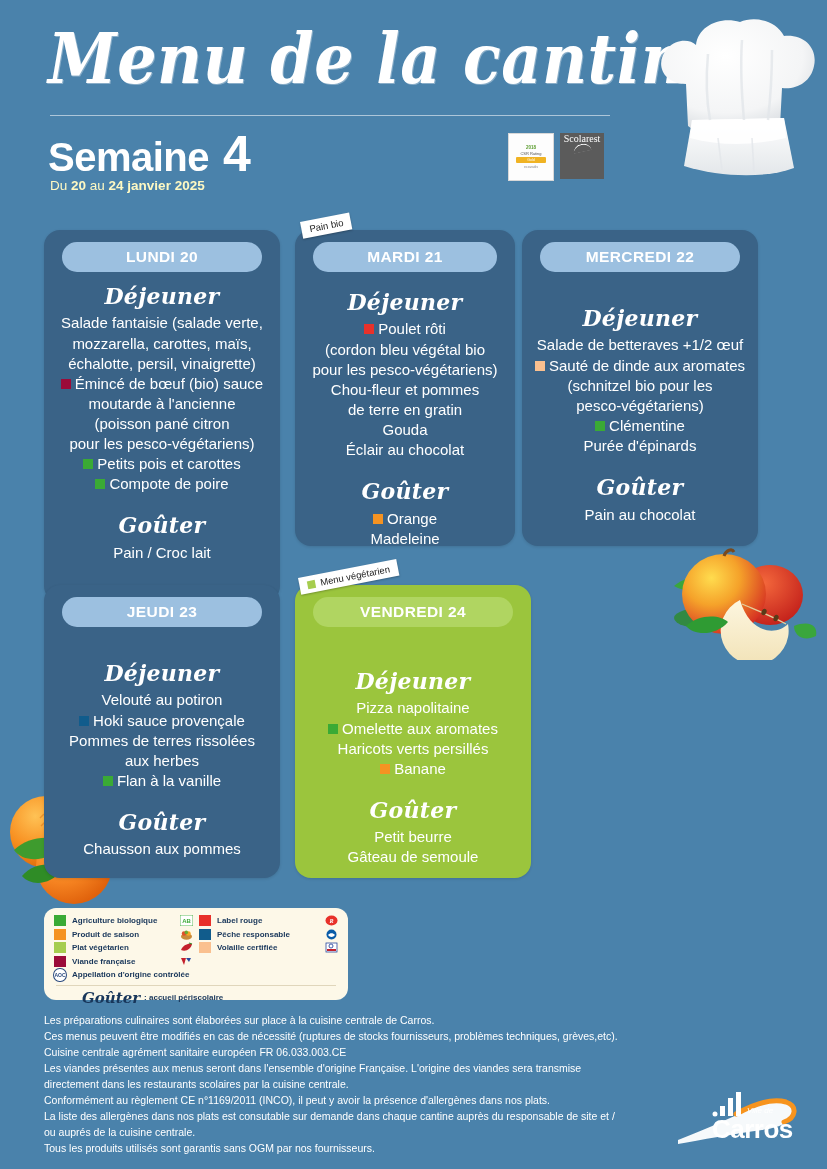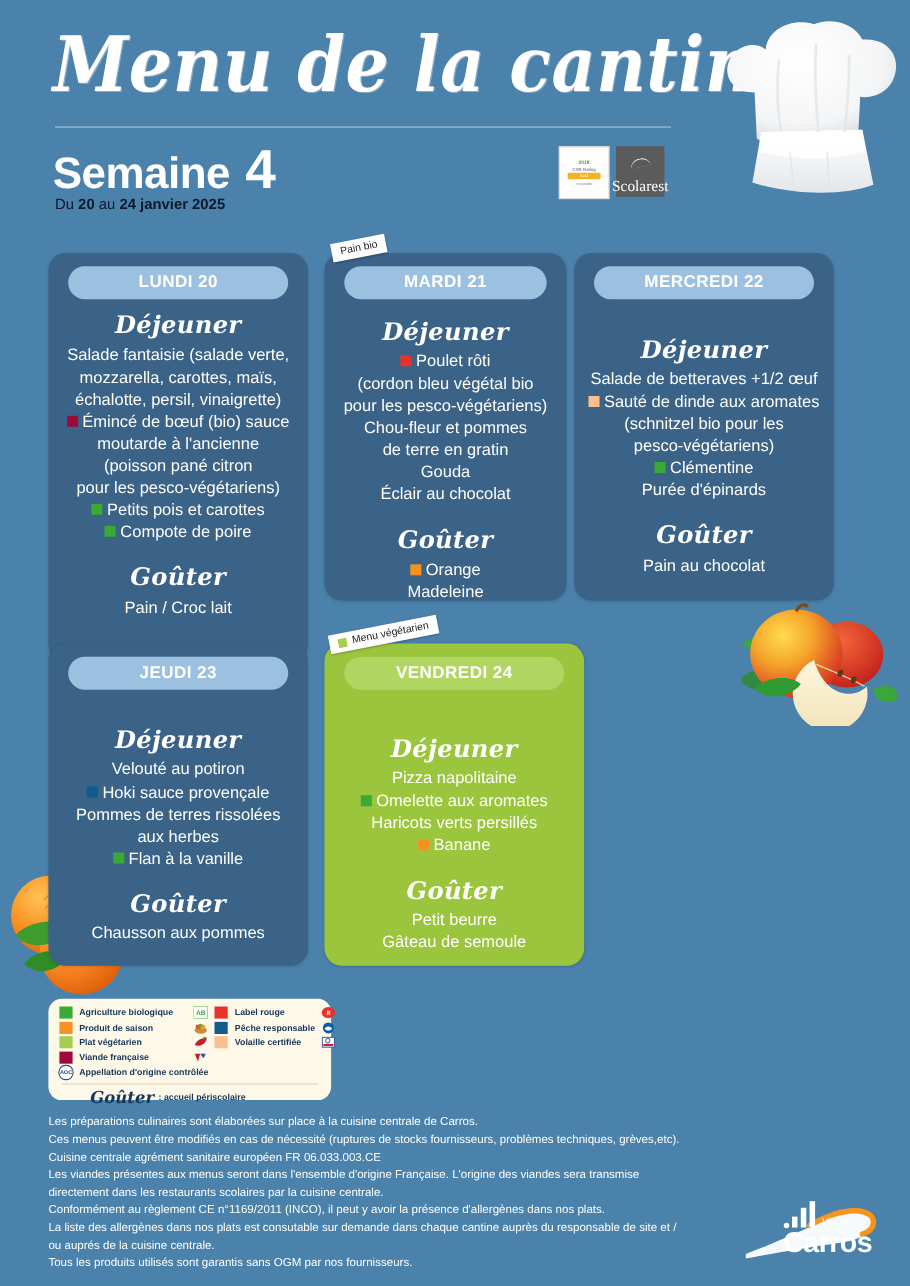--- a/index.html
+++ b/index.html
@@ -31,39 +31,39 @@
   }
   .semaine-line{
     position:absolute;left:48px;top:125px;
     display:flex;align-items:baseline;gap:14px;
     color:#fff;
   }
   .semaine-word{font-size:40px;font-weight:bold;letter-spacing:-0.5px;}
   .semaine-num{font-size:50px;font-weight:bold;}
   .date-line{
     position:absolute;left:50px;top:178px;
-    font-size:13.5px;color:#0f172a;
+    font-size:13.5px;color:#fef9c3;
   }
   .date-line b{font-weight:bold;}
 
   
   .logos{position:absolute;left:508px;top:133px;display:flex;gap:6px;align-items:flex-start;}
   .logo-csr{
     width:44px;height:46px;background:#fdfdfd;border:1px solid #d8d8d8;
     display:flex;flex-direction:column;align-items:center;justify-content:center;
     font-size:4px;color:#555;line-height:1.25;text-align:center;position:relative;overflow:hidden;
   }
   .logo-csr .g{color:#5a9c2d;font-weight:bold;font-size:4.5px;}
   .logo-csr .bar{width:30px;height:6px;background:#f0b323;margin:1.5px 0;border-radius:1px;
                  display:flex;align-items:center;justify-content:center;color:#fff;font-size:3.5px;}
   .logo-csr .bot{color:#888;font-size:3.5px;}
   .logo-scolarest{
     width:44px;height:46px;background:#5b5b5b;
-    display:flex;align-items:flex-end;justify-content:center;
-    color:#fff;font-size:14px;font-family:"Liberation Serif",serif;position:relative;
+    display:flex;align-items:flex-start;justify-content:center;
+    color:#fff;font-size:10px;font-family:"Liberation Serif",serif;position:relative;
   }
   .logo-scolarest .swoosh{
     position:absolute;top:11px;left:50%;transform:translateX(-50%) rotate(-12deg);
     width:18px;height:7px;border-top:1.4px solid #fff;border-radius:50%/100% 100% 0 0;
   }
 
   
   .chef-hat{position:absolute;left:648px;top:14px;width:176px;height:186px;}
 
   
@@ -110,21 +110,21 @@
     display:flex;align-items:center;gap:3px;
     font-family:"Liberation Sans",sans-serif;
   }
   .tag .sq{width:8px;height:8px;margin-right:2px;}
 
   
   .decor{position:absolute;}
 
   
   .legend{
-    position:absolute;left:44px;top:908px;width:257px;height:92px;
+    position:absolute;left:44px;top:908px;width:304px;height:92px;
     background:#fdf8e8;border-radius:12px;
     padding:6px 10px 6px 10px;box-sizing:border-box;
   }
   .legend-cols{display:flex;gap:6px;}
   .legend-col{flex:1;}
   .legend-row{
     display:flex;align-items:center;gap:6px;
     font-size:8px;color:#18365a;font-weight:bold;height:13.5px;
   }
   .legend-row .box{width:12px;height:11px;flex:0 0 12px;}

